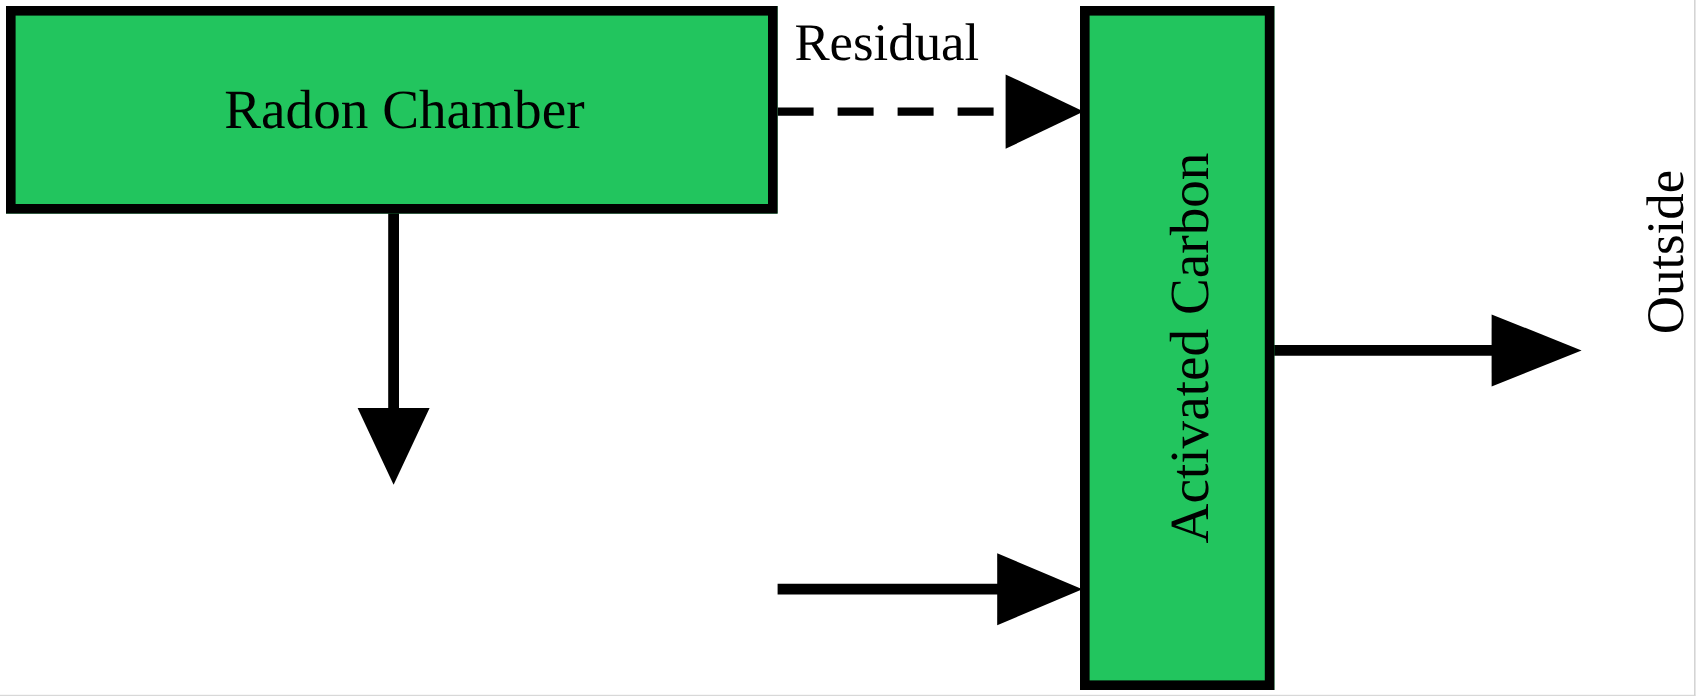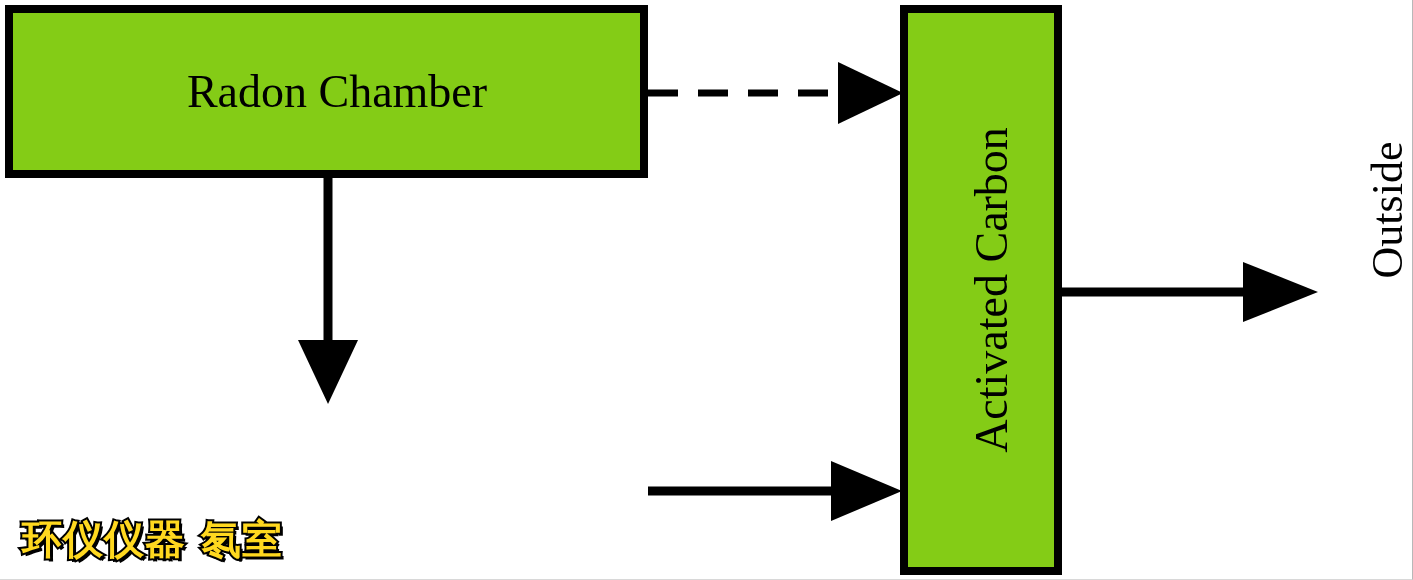--- a/index.html
+++ b/index.html
@@ -18,21 +18,21 @@
     background: #ffffff;
     overflow: hidden;
     box-sizing: border-box;
     border-right: 1px solid #b8b8b8;
     border-bottom: 1px solid #d8d8d8;
   }
 
   
   .node-box {
     position: absolute;
-    background: #84cc16;
+    background: #22c55e;
     border: 8px solid #000000;
     box-sizing: border-box;
     display: flex;
     align-items: center;
     justify-content: center;
     padding-left: 21px;
   }
   .node-label {
     font-family: "Liberation Serif", "DejaVu Serif", serif;
     color: #000000;
@@ -157,19 +157,19 @@
 
   <div class="node-box" id="radon-chamber-box">
     <span class="node-label">Radon Chamber</span>
   </div>
 
 
   <div class="node-box" id="activated-carbon-box">
     <span class="node-label">Activated Carbon</span>
   </div>
 
+  <div class="edge-label" id="residual-label">Residual</div>
 
 
   <div class="edge-label" id="outside-label">Outside</div>
 
-  <div id="watermark">环仪仪器 氡室</div>
 
 </div>
 
 </body></html>

